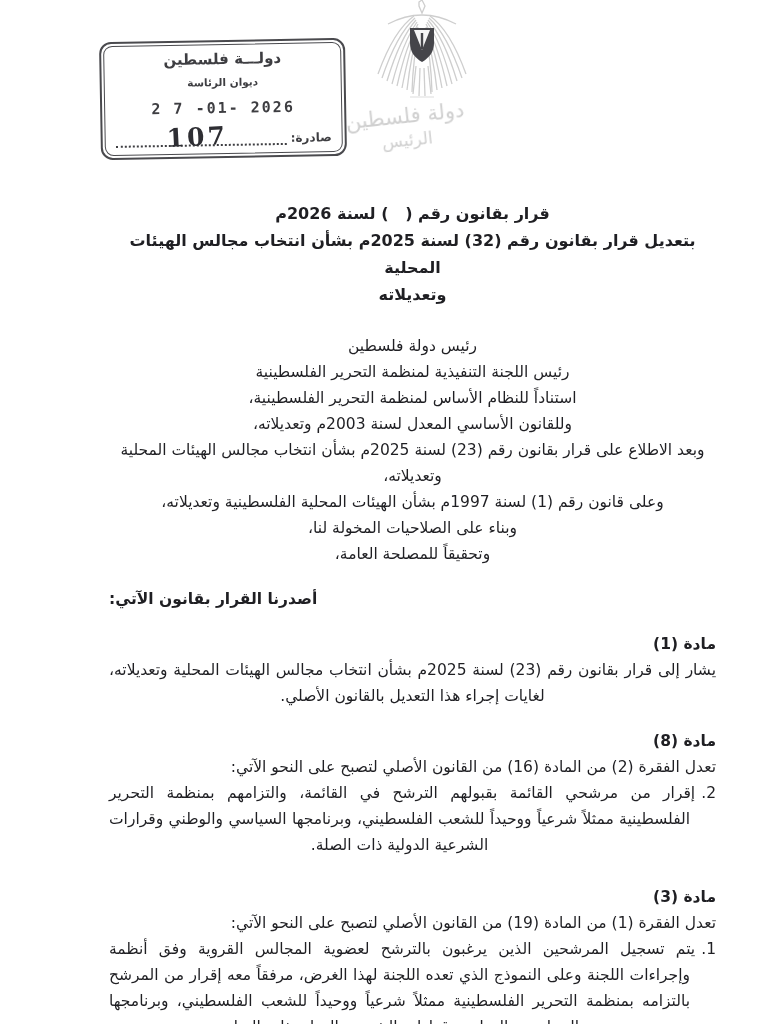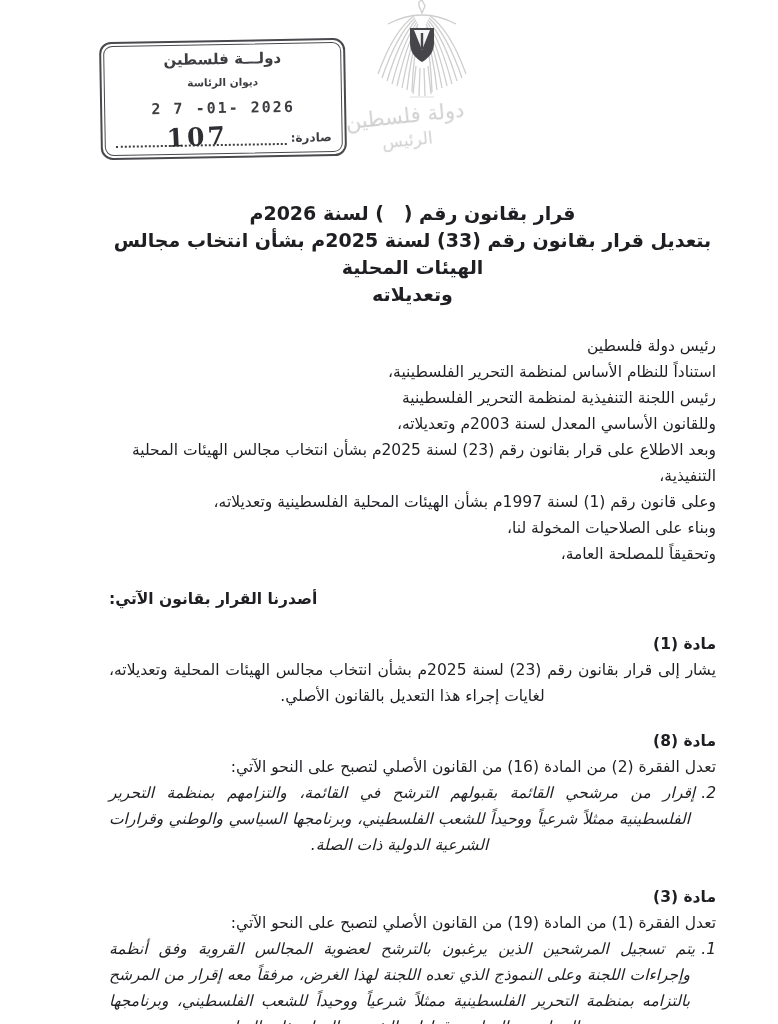--- a/index.html
+++ b/index.html
@@ -56,28 +56,28 @@
     pointer-events: none;
   }
   .watermark .l1 { font-size: 21px; }
   .watermark .l2 { font-size: 17px; margin-top: 2px; }
 
   
   .doc {
     position: absolute; top: 0; right: 68px; left: 85px;
     direction: rtl; font-size: 15.5px; line-height: 26px;
   }
-  .title { margin-top: 200px; text-align: center; font-weight: bold; font-size: 19px; line-height: 27px; }
-  .preamble { margin-top: 25px; text-align: right; }
+  .title { margin-top: 200px; text-align: center; font-weight: bold; font-size: 16px; line-height: 27px; }
+  .preamble { margin-top: 25px; text-align: center; }
   .decree-intro { margin-top: 19px; font-weight: bold; text-align: left; }
   .article-heading { margin-top: 19px; text-align: right; font-weight: bold; }
   .article-heading.gap-lg { margin-top: 26px; }
   .article-intro { text-align: right; margin: 0; }
   .article-body { text-align: justify; text-align-last: center; margin: 0; }
-  .article-body.hanging { padding-right: 26px; text-indent: -26px; font-style: italic; }
+  .article-body.hanging { padding-right: 26px; text-indent: -26px; }
   .num { margin-left: 6px; }
 </style>
 </head>
 <body>
 
 <div class="page">
 
   <div class="stamp">
     <div class="stamp-inner">
       <div class="stamp-state">دولـــة فلسطين</div>
@@ -127,31 +127,31 @@
 
   <div class="watermark">
     <div class="l1">دولة فلسطين</div>
     <div class="l2">الرئيس</div>
   </div>
 
   <div class="doc">
 
     <div class="title">
       <div>قرار بقانون رقم (&nbsp;&nbsp;&nbsp;) لسنة 2026م</div>
-      <div>بتعديل قرار بقانون رقم (33) لسنة 2025م بشأن انتخاب مجالس الهيئات المحلية</div>
+      <div>بتعديل قرار بقانون رقم (32) لسنة 2025م بشأن انتخاب مجالس الهيئات المحلية</div>
       <div>وتعديلاته</div>
     </div>
 
     <div class="preamble">
       <div>رئيس دولة فلسطين</div>
+      <div>رئيس اللجنة التنفيذية لمنظمة التحرير الفلسطينية</div>
       <div>استناداً للنظام الأساس لمنظمة التحرير الفلسطينية،</div>
-      <div>رئيس اللجنة التنفيذية لمنظمة التحرير الفلسطينية</div>
       <div>وللقانون الأساسي المعدل لسنة 2003م وتعديلاته،</div>
       <div>وبعد الاطلاع على قرار بقانون رقم (23) لسنة 2025م بشأن انتخاب مجالس الهيئات المحلية</div>
-      <div>التنفيذية،</div>
+      <div>وتعديلاته،</div>
       <div>وعلى قانون رقم (1) لسنة 1997م بشأن الهيئات المحلية الفلسطينية وتعديلاته،</div>
       <div>وبناء على الصلاحيات المخولة لنا،</div>
       <div>وتحقيقاً للمصلحة العامة،</div>
     </div>
 
     <div class="decree-intro">أصدرنا القرار بقانون الآتي:</div>
 
     <section>
       <div class="article-heading">مادة (1)</div>
       <p class="article-body">يشار إلى قرار بقانون رقم (23) لسنة 2025م بشأن انتخاب مجالس الهيئات المحلية وتعديلاته، لغايات إجراء هذا التعديل بالقانون الأصلي.</p>

